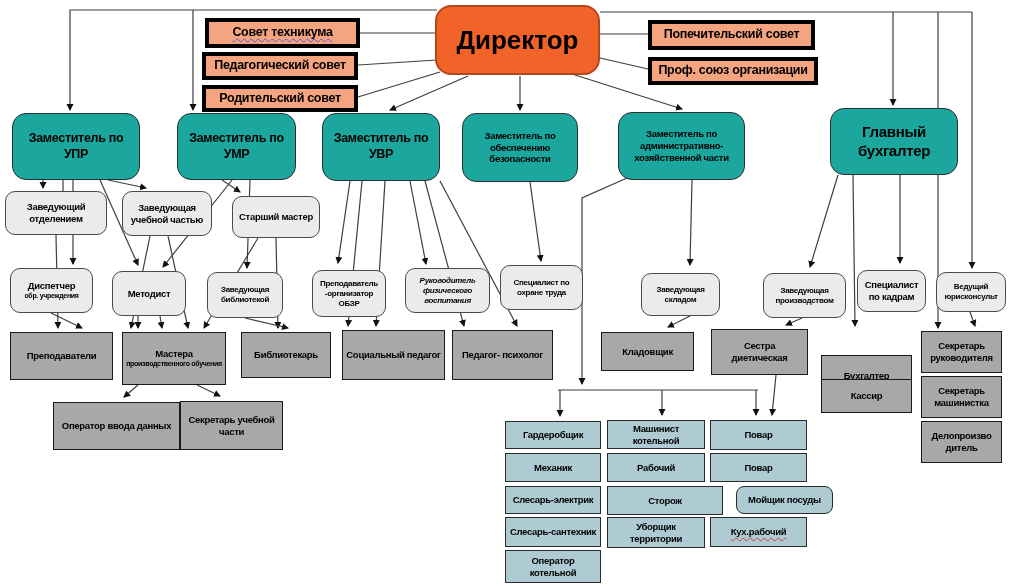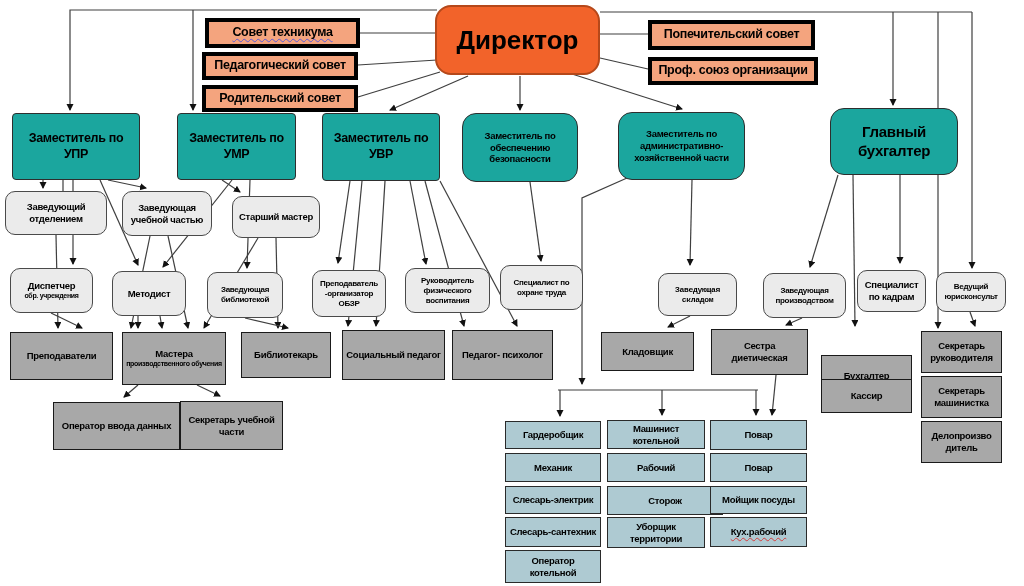--- a/index.html
+++ b/index.html
@@ -10,21 +10,21 @@
   svg.wires{position:absolute;left:0;top:0;width:1024px;height:586px;z-index:1;}
   .node{
     position:absolute;box-sizing:border-box;z-index:2;
     display:flex;flex-direction:column;align-items:center;justify-content:center;
     text-align:center;font-weight:bold;color:#000;line-height:1.25;
     letter-spacing:-0.3px;padding:1px 3px;
   }
   .node .sub{display:block;font-size:7px;line-height:1.2;letter-spacing:-0.3px;}
   .director{background:var(--orange);border:2px solid #b5481a;border-radius:16px;font-size:26px;font-weight:600;letter-spacing:0;}
   .council{background:var(--salmon);border:4px solid #000000;font-size:12.5px;}
-  .deputy{background:var(--teal);border:1.5px solid #2e2e2e;border-radius:4px;font-size:12.5px;}
+  .deputy{background:var(--teal);border:1.5px solid #2e2e2e;border-radius:14px;font-size:12.5px;}
   .deputy-lg{background:var(--teal);border:1.5px solid #2e2e2e;border-radius:14px;font-size:15px;}
   .deputy-sm{background:var(--teal);border:1.5px solid #2e2e2e;border-radius:14px;font-size:9.5px;}
   .mid{background:var(--light_gray);border:1px solid #4a4a4a;border-radius:10px;font-size:9.5px;}
   .mid-sm{background:var(--light_gray);border:1px solid #4a4a4a;border-radius:10px;font-size:8px;}
   .staff{background:var(--dark_gray);border:1px solid #1a1a1a;font-size:9.5px;}
   .service{background:var(--light_blue);border:1px solid #2a2a2a;font-size:9.5px;}
   .u-blue{text-decoration:underline wavy #5b5bd6;text-decoration-thickness:1px;text-underline-offset:2px;}
   .u-red{text-decoration:underline wavy #d43c3c;text-decoration-thickness:1px;text-underline-offset:2px;}
 </style>
 </head>
@@ -144,27 +144,27 @@
       </div>
       <div class="node mid" style="left: 112px; top: 271px; width: 74px; height: 45px;">
         <span>Методист</span>
       </div>
       <div class="node mid-sm" style="left: 207px; top: 272px; width: 76px; height: 46px;">
         <span>Заведующая библиотекой</span>
       </div>
       <div class="node mid-sm" style="left: 312px; top: 270px; width: 74px; height: 47px;">
         <span>Преподаватель -организатор ОБЗР</span>
       </div>
-      <div class="node mid-sm" style="left: 405px; top: 268px; width: 85px; height: 45px;">
+      <div class="node mid-sm" style="left: 405px; top: 268px; width: 85px; height: 45px; font-style: italic;">
         <span>Руководитель физического воспитания</span>
       </div>
       <div class="node mid-sm" style="left: 500px; top: 265px; width: 83px; height: 45px;">
         <span>Специалист по охране труда</span>
       </div>
-      <div class="node mid-sm" style="left: 658px; top: 273px; width: 79px; height: 43px; font-family: Liberation Mono, monospace;">
+      <div class="node mid-sm" style="left: 641px; top: 273px; width: 79px; height: 43px;">
         <span>Заведующая складом</span>
       </div>
       <div class="node mid-sm" style="left: 763px; top: 273px; width: 83px; height: 45px;">
         <span>Заведующая производством</span>
       </div>
       <div class="node mid" style="left: 857px; top: 270px; width: 69px; height: 42px;">
         <span>Специалист по кадрам</span>
       </div>
       <div class="node mid-sm" style="left: 936px; top: 272px; width: 70px; height: 40px;">
         <span>Ведущий юрисконсульт</span>
@@ -238,20 +238,20 @@
       </div>
       <div class="node service" style="left: 607px; top: 517px; width: 98px; height: 31px;">
         <span>Уборщик территории</span>
       </div>
       <div class="node service" style="left: 710px; top: 420px; width: 97px; height: 30px;">
         <span>Повар</span>
       </div>
       <div class="node service" style="left: 710px; top: 453px; width: 97px; height: 29px;">
         <span>Повар</span>
       </div>
-      <div class="node service" style="left: 710px; top: 486px; width: 97px; height: 28px;">
+      <div class="node service" style="left: 736px; top: 486px; width: 97px; height: 28px; border-radius: 8px;">
         <span>Мойщик посуды</span>
       </div>
       <div class="node service" style="left: 710px; top: 517px; width: 97px; height: 30px;">
         <span class="u-red">Кух.рабочий</span>
       </div>
     </div>
 </div>
 
 </body></html>

